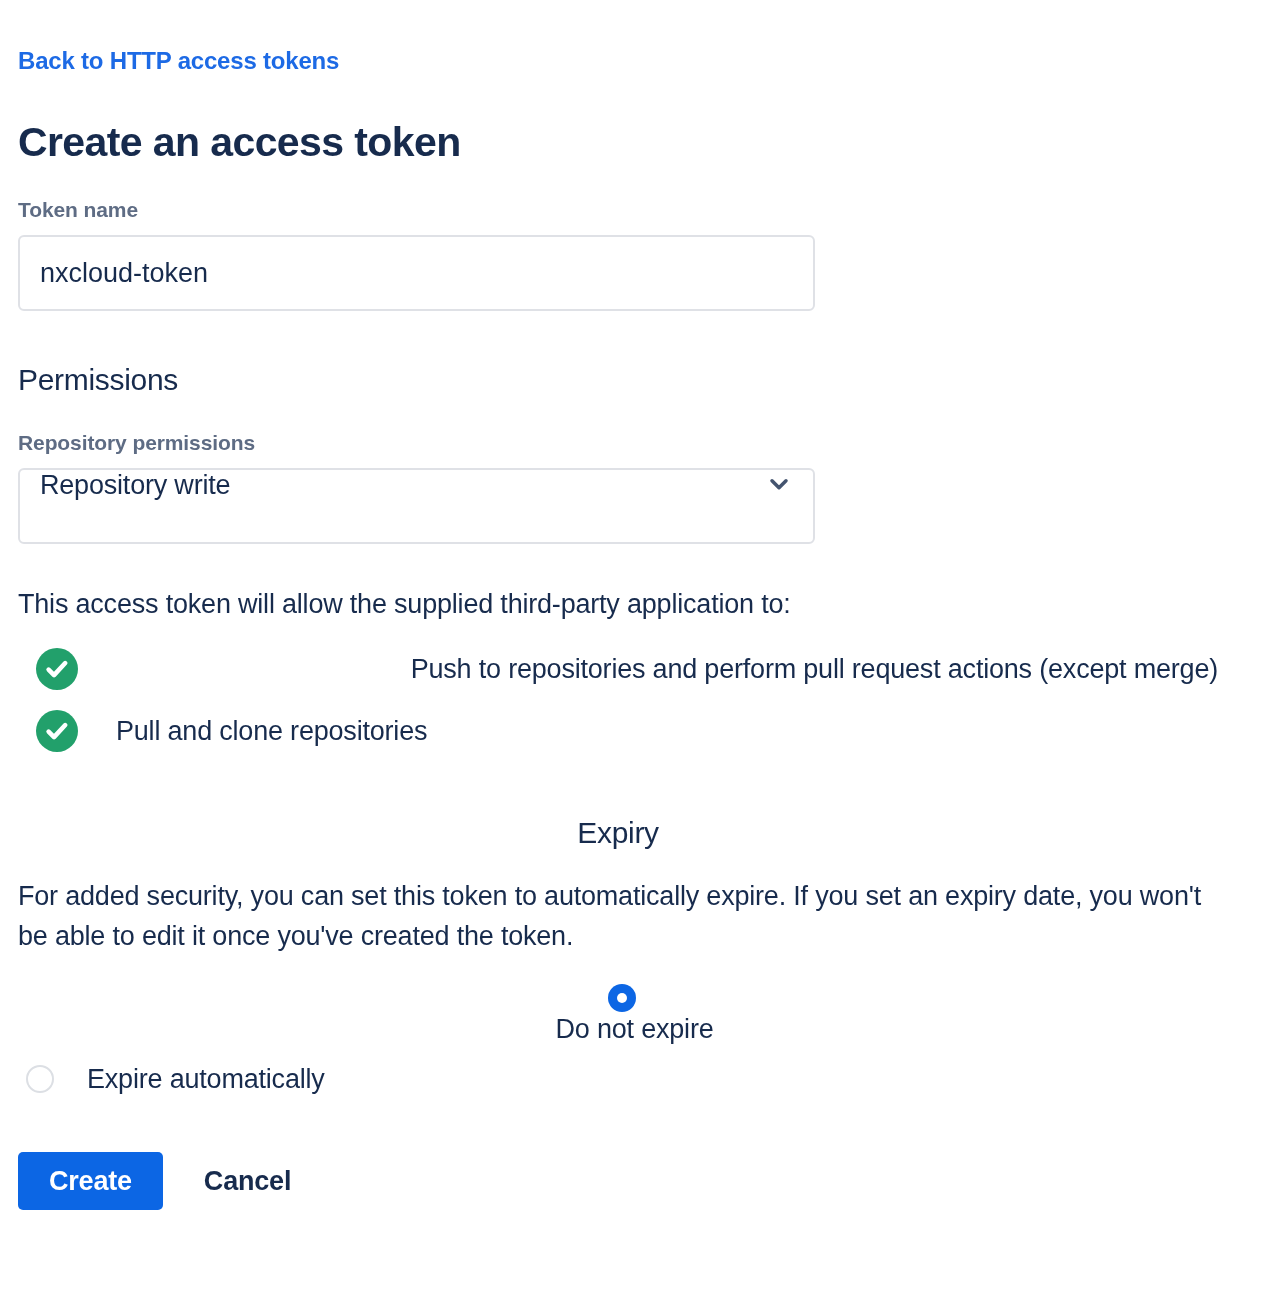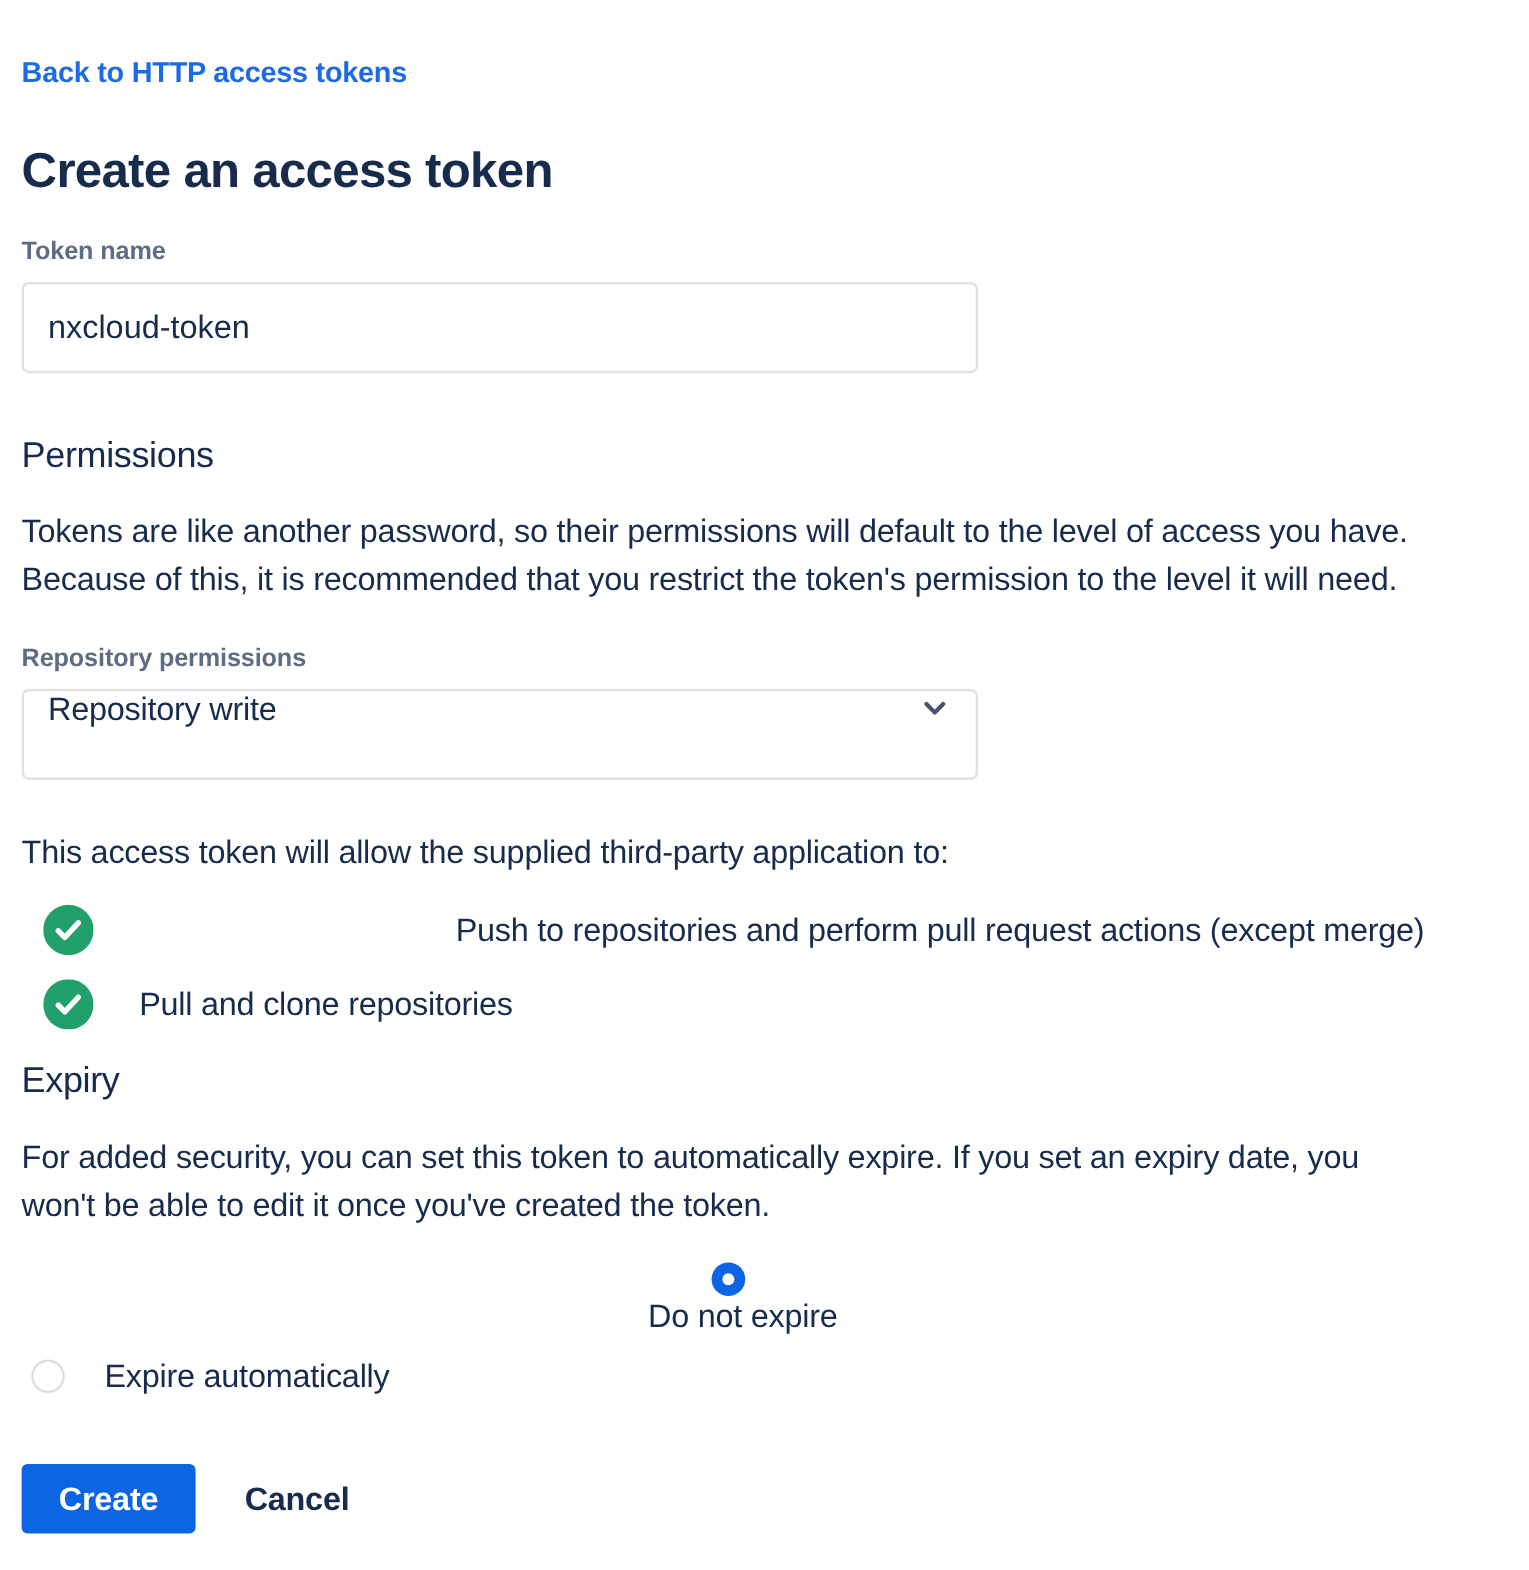--- a/index.html
+++ b/index.html
@@ -15,21 +15,21 @@
   }
   * { box-sizing: border-box; margin: 0; padding: 0; }
   html, body {
     background: #ffffff;
     font-family: "Liberation Sans", sans-serif;
     color: var(--body-text);
   }
   .page {
     width: 1274px;
     height: 1308px;
-    padding: 46px 87px 20px 18px;
+    padding: 46px 56px 20px 18px;
     overflow: hidden;
     background: #ffffff;
   }
   .back-link {
     display: inline-block;
     color: var(--link);
     font-size: 24px;
     line-height: 30px;
     font-weight: 700;
     text-decoration: none;
@@ -116,21 +116,21 @@
     flex: 0 0 42px;
     margin-left: 18px;
   }
   .capability-text {
     margin-left: 38px;
     font-size: 27px;
     line-height: 40px;
     color: var(--body-text);
     letter-spacing: -0.2px;
   }
-  h2.expiry-heading { margin-top: 26px; }
+  h2.expiry-heading { margin-top: 64px; text-align: center; }
   .radio-group { margin-top: 28px; }
   .radio-row {
     display: flex;
     align-items: center;
     margin-top: 16px;
     cursor: pointer;
   }
   .radio-row:first-child { margin-top: 0; flex-direction: column; }
   .radio-circle {
     width: 28px;
@@ -196,21 +196,20 @@
 <div class="page">
 
   <a href="#" class="back-link">Back to HTTP access tokens</a>
 
   <h1 class="page-title">Create an access token</h1>
 
   <label class="field-label">Token name</label>
   <input type="text" class="text-input" value="nxcloud-token" style="">
 
   <h2 class="section-heading">Permissions</h2>
-  <p class="body-text">Tokens are like another password, so their permissions will default to the level of access you have. Because of this, it is recommended that you restrict the token's permission to the level it will need.</p>
 
   <label class="field-label">Repository permissions</label>
   <div class="select-control">
     <span class="select-value">Repository write</span>
     <span>
       <svg width="28" height="28" viewBox="0 0 24 24" fill="none">
         <path d="M6 9.2l6 6 6-6" stroke="#44546f" stroke-width="3" stroke-linecap="round" stroke-linejoin="round"></path>
       </svg>
     </span>
   </div>

